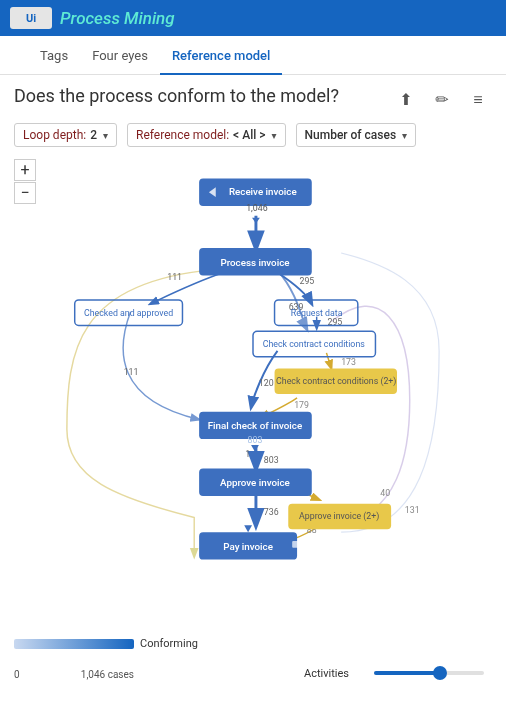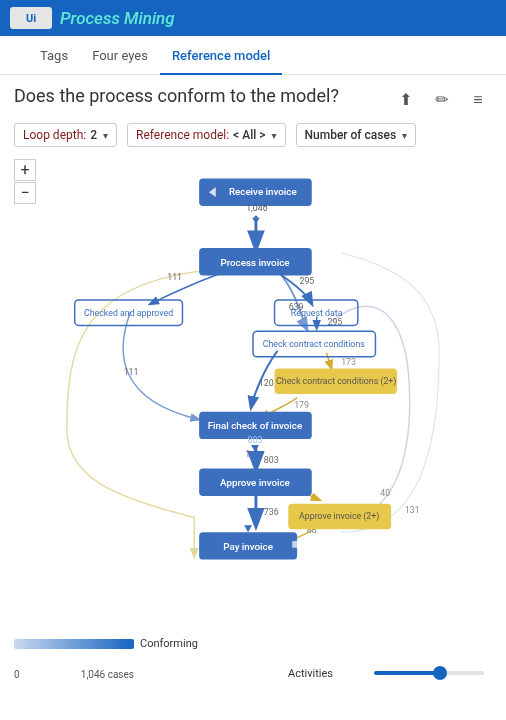--- a/index.html
+++ b/index.html
@@ -127,21 +127,21 @@
     .diagram-svg {
       position: absolute;
       top: 0; left: 0;
       width: 100%; height: 100%;
     }
     .legend-section { display: flex; flex-direction: column; gap: 17px; }
     .legend-item { display: flex; align-items: center; gap: 6px; font-size: 11px; color: #333; }
     .slider-row {
       display: flex;
       align-items: center;
-      gap: 26px;
+      gap: 10px;
     }
     .slider-label { font-size: 11px; color: #333; width: 60px; }
     .play-btn {
       width: 26px; height: 26px;
       border-radius: 50%;
       border: 2px solid #555;
       display: flex; align-items: center; justify-content: center;
       cursor: pointer;
       font-size: 11px;
       color: #555;

